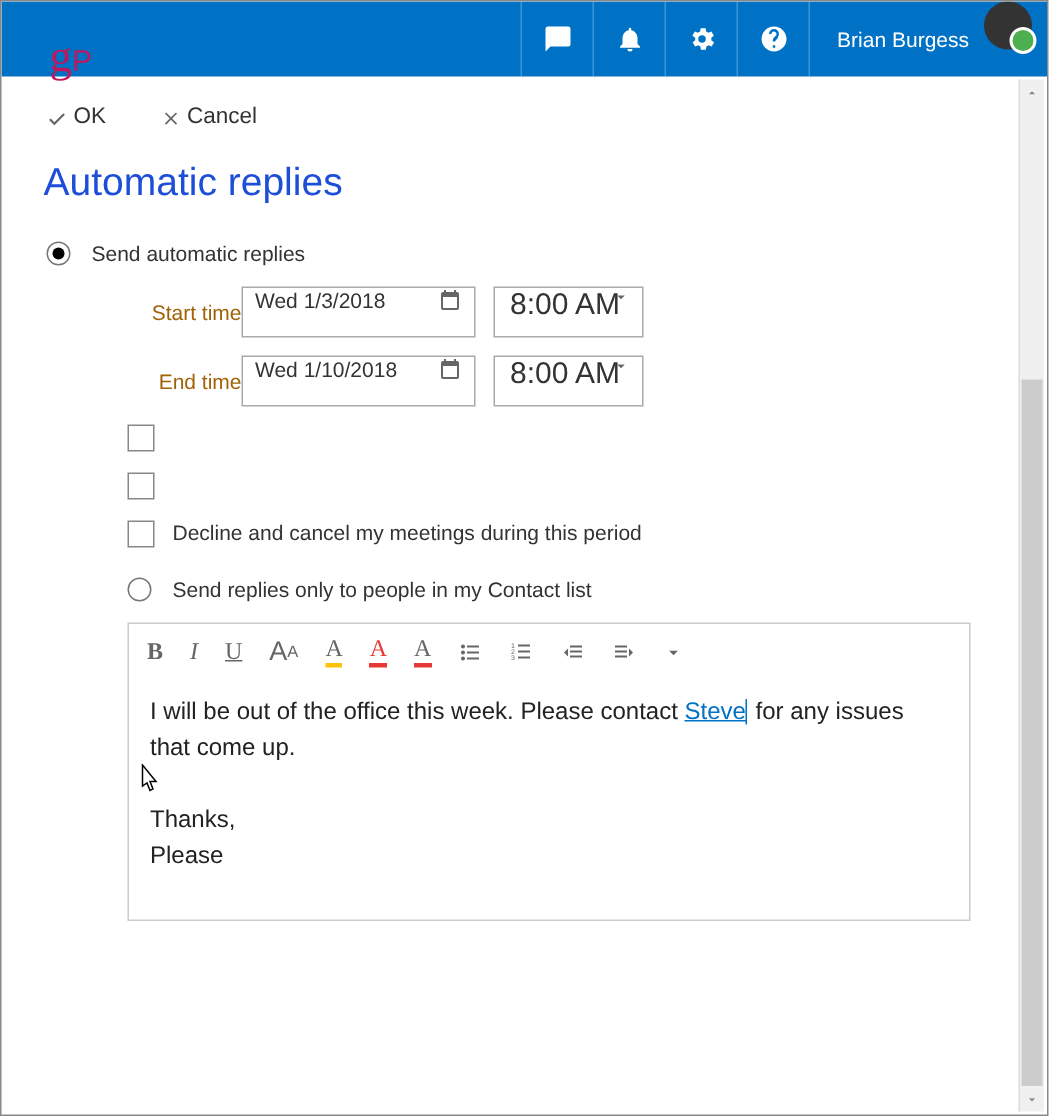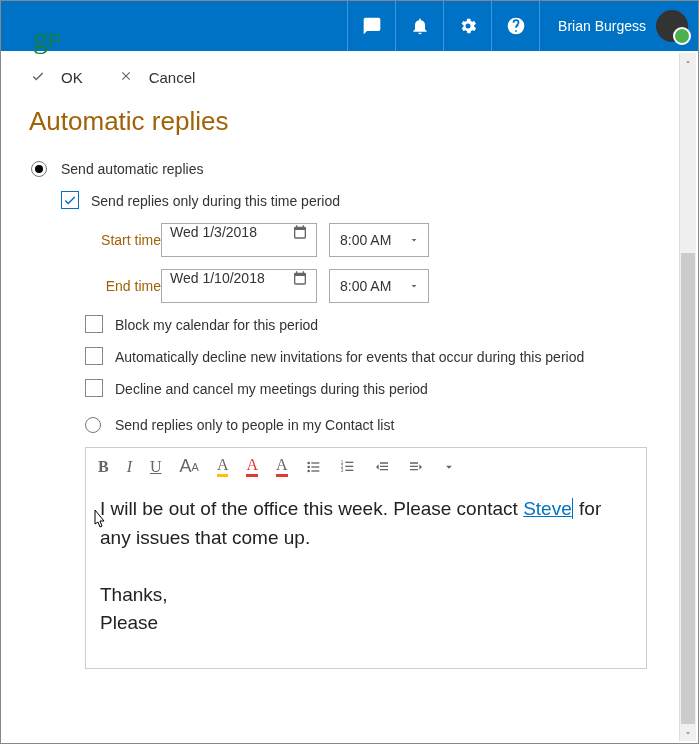--- a/index.html
+++ b/index.html
@@ -1,52 +1,52 @@
 <!DOCTYPE html>
 <html><head>
 <meta charset="utf-8">
 <style>
 *{box-sizing:border-box;margin:0;padding:0;font-family:"Segoe UI",Arial,sans-serif}
 body{background:#fff;width:699px;height:744px;overflow:hidden;border:1px solid #888;position:relative}
-.topbar{height:50px;background:#0072c6;display:flex;align-items:center;justify-content:flex-end;color:#fff}
-.logo{position:absolute;left:32px;top:20px;font-family:"Times New Roman",serif;font-size:30px;color:#15803d}
+.topbar{height:50px;background:#0072c6;display:flex;justify-content:flex-end;color:#fff}
+.logo{position:absolute;left:32px;top:20px;font-family:"Times New Roman",serif;font-size:30px;color:#be185d}
 .logo sub{font-size:20px;vertical-align:baseline}
 .tabbtn{width:48px;height:50px;display:flex;align-items:center;justify-content:center;border-left:1px solid rgba(255,255,255,.25);cursor:pointer}
 .tabbtn svg{fill:#fff}
 .username{padding:0 10px 0 18px;font-size:14px;border-left:1px solid rgba(255,255,255,.25);height:50px;display:flex;align-items:center}
 .avatar{width:32px;height:32px;border-radius:50%;background:#333 center/cover;margin-right:10px;position:relative}
 .avatar::after{content:"";position:absolute;right:-3px;bottom:-3px;width:14px;height:14px;border-radius:50%;background:#4caf50;border:2px solid #fff}
 .actions{display:flex;gap:36px;padding:18px 0 0 30px;align-items:center}
-.okbtn,.cancelbtn{cursor:pointer;font-size:15px;color:#333;display:flex;align-items:flex-start;gap:16px}
+.okbtn,.cancelbtn{cursor:pointer;font-size:15px;color:#333;display:flex;align-items:flex-end;gap:4px}
 .okbtn svg,.cancelbtn svg{width:14px;height:14px;fill:#666}
-h1{font-weight:200;font-size:26px;color:#a16207;padding:20px 0 24px 28px}
+h1{font-weight:200;font-size:26px;color:#1d4ed8;padding:20px 0 24px 28px}
 .content{padding:0 30px 0 30px}
-.row{display:flex;align-items:flex-end;margin-bottom:14px}
+.row{display:flex;align-items:flex-start;margin-bottom:14px}
 .radio{width:16px;height:16px;border:1px solid #777;border-radius:50%;margin-right:14px;display:flex;align-items:center;justify-content:center;cursor:pointer}
 .radio.sel::after{content:"";width:8px;height:8px;border-radius:50%;background:#000}
 .cbox{width:18px;height:18px;border:1px solid #888;margin-right:12px;display:flex;align-items:center;justify-content:center;cursor:pointer}
 .cbox.sel{border-color:#0072c6}
 .cbox.sel svg{display:block}
 .cbox svg{display:none;fill:#0072c6;width:14px;height:14px}
 .lbl{font-size:14px;color:#333}
 .indent1{padding-left:30px}
 .indent2{padding-left:54px}
 .timerow{display:flex;align-items:center;margin-bottom:12px}
 .timelbl{width:76px;font-size:14px;text-align:right;color:#a16207}
 .datebox{width:156px;height:34px;border:1px solid #aaa;display:flex;padding:0 8px;font-size:14px;color:#333;position:relative;cursor:pointer}
 .datebox .cal{position:absolute;right:8px}
-.timebox{width:100px;height:34px;border:1px solid #aaa;display:flex;align-items:center;padding:0 10px;font-size:14px;color:#333;margin-left:12px;cursor:pointer;position:relative}
+.timebox{width:100px;height:34px;border:1px solid #aaa;display:flex;padding:0 10px;font-size:20px;color:#333;margin-left:12px;cursor:pointer;position:relative}
 .timebox svg{position:absolute;right:8px}
 .editor{border:1px solid #ccc;margin-left:54px;margin-top:14px;width:562px}
 .etoolbar{display:flex;align-items:center;padding:8px 12px;gap:18px}
 .etool{cursor:pointer;color:#666;font-size:16px;display:flex;align-items:center}
 .etool.b{font-weight:bold;font-family:"Times New Roman"}
 .etool.i{font-style:italic;font-family:"Times New Roman"}
 .etool.u{text-decoration:underline;font-family:"Times New Roman"}
-.ebody{padding:10px 14px 30px 14px;font-size:19px;line-height:1.5;color:#222}
+.ebody{padding:10px 14px 30px 14px;font-size:16px;line-height:1.5;color:#222}
 .ebody a{color:#0072c6;text-decoration:underline}
 .cursor{border-right:1.5px solid #0072c6;padding-right:0;margin-right:1px}
 .scrollbar{position:absolute;right:2px;top:52px;bottom:2px;width:17px;background:#f0f0f0;border-left:1px solid #ddd}
 .scrollbtn{height:17px;display:flex;align-items:center;justify-content:center;cursor:pointer}
 .scrollthumb{position:absolute;top:200px;bottom:17px;left:1px;right:1px;background:#ccc;cursor:pointer}
 .ptr{position:absolute;left:88px;top:508px;pointer-events:none}
 .subtxt{font-size:14px;color:#333;margin:14px 0 0 54px}
 </style>
 </head>
 <body>
@@ -94,28 +94,20 @@
 </div>
 
 <h1>Automatic replies</h1>
 
 <div class="content">
   <div class="row">
     <div class="radio sel"></div>
     <span class="lbl">Send automatic replies</span>
   </div>
 
-  <div class="row indent1">
-    <div class="cbox sel">
-        <svg viewBox="0 0 24 24">
-          <path d="M9 16.2l-4.2-4.2L3 13.8 9 19.8 21 7.8l-1.8-1.8z"></path>
-        </svg>
-      </div>
-    <span class="lbl">Send replies only during this time period</span>
-  </div>
 
   <div class="indent2">
     <div class="timerow">
       <span class="timelbl">Start time</span>
       <div class="datebox">
           <span>Wed 1/3/2018</span>
           <svg class="cal" width="16" height="16" viewBox="0 0 24 24" fill="#666">
             <path d="M19 4h-1V2h-2v2H8V2H6v2H5a2 2 0 00-2 2v14a2 2 0 002 2h14a2 2 0 002-2V6a2 2 0 00-2-2zm0 16H5V9h14z"></path>
           </svg>
         </div>
@@ -137,25 +129,23 @@
       <div class="timebox">
           <span>8:00 AM</span>
           <svg width="12" height="12" viewBox="0 0 24 24" fill="#666">
             <path d="M7 10l5 5 5-5z"></path>
           </svg>
         </div>
     </div>
 
     <div class="row" style="margin-top:8px">
       <div class="cbox"></div>
-      <span class="lbl">Block my calendar for this period</span>
     </div>
     <div class="row">
       <div class="cbox"></div>
-      <span class="lbl">Automatically decline new invitations for events that occur during this period</span>
     </div>
     <div class="row">
       <div class="cbox"></div>
       <span class="lbl">Decline and cancel my meetings during this period</span>
     </div>
 
     <div class="row" style="margin-top:20px">
       <div class="radio"></div>
       <span class="lbl">Send replies only to people in my Contact list</span>
     </div>

